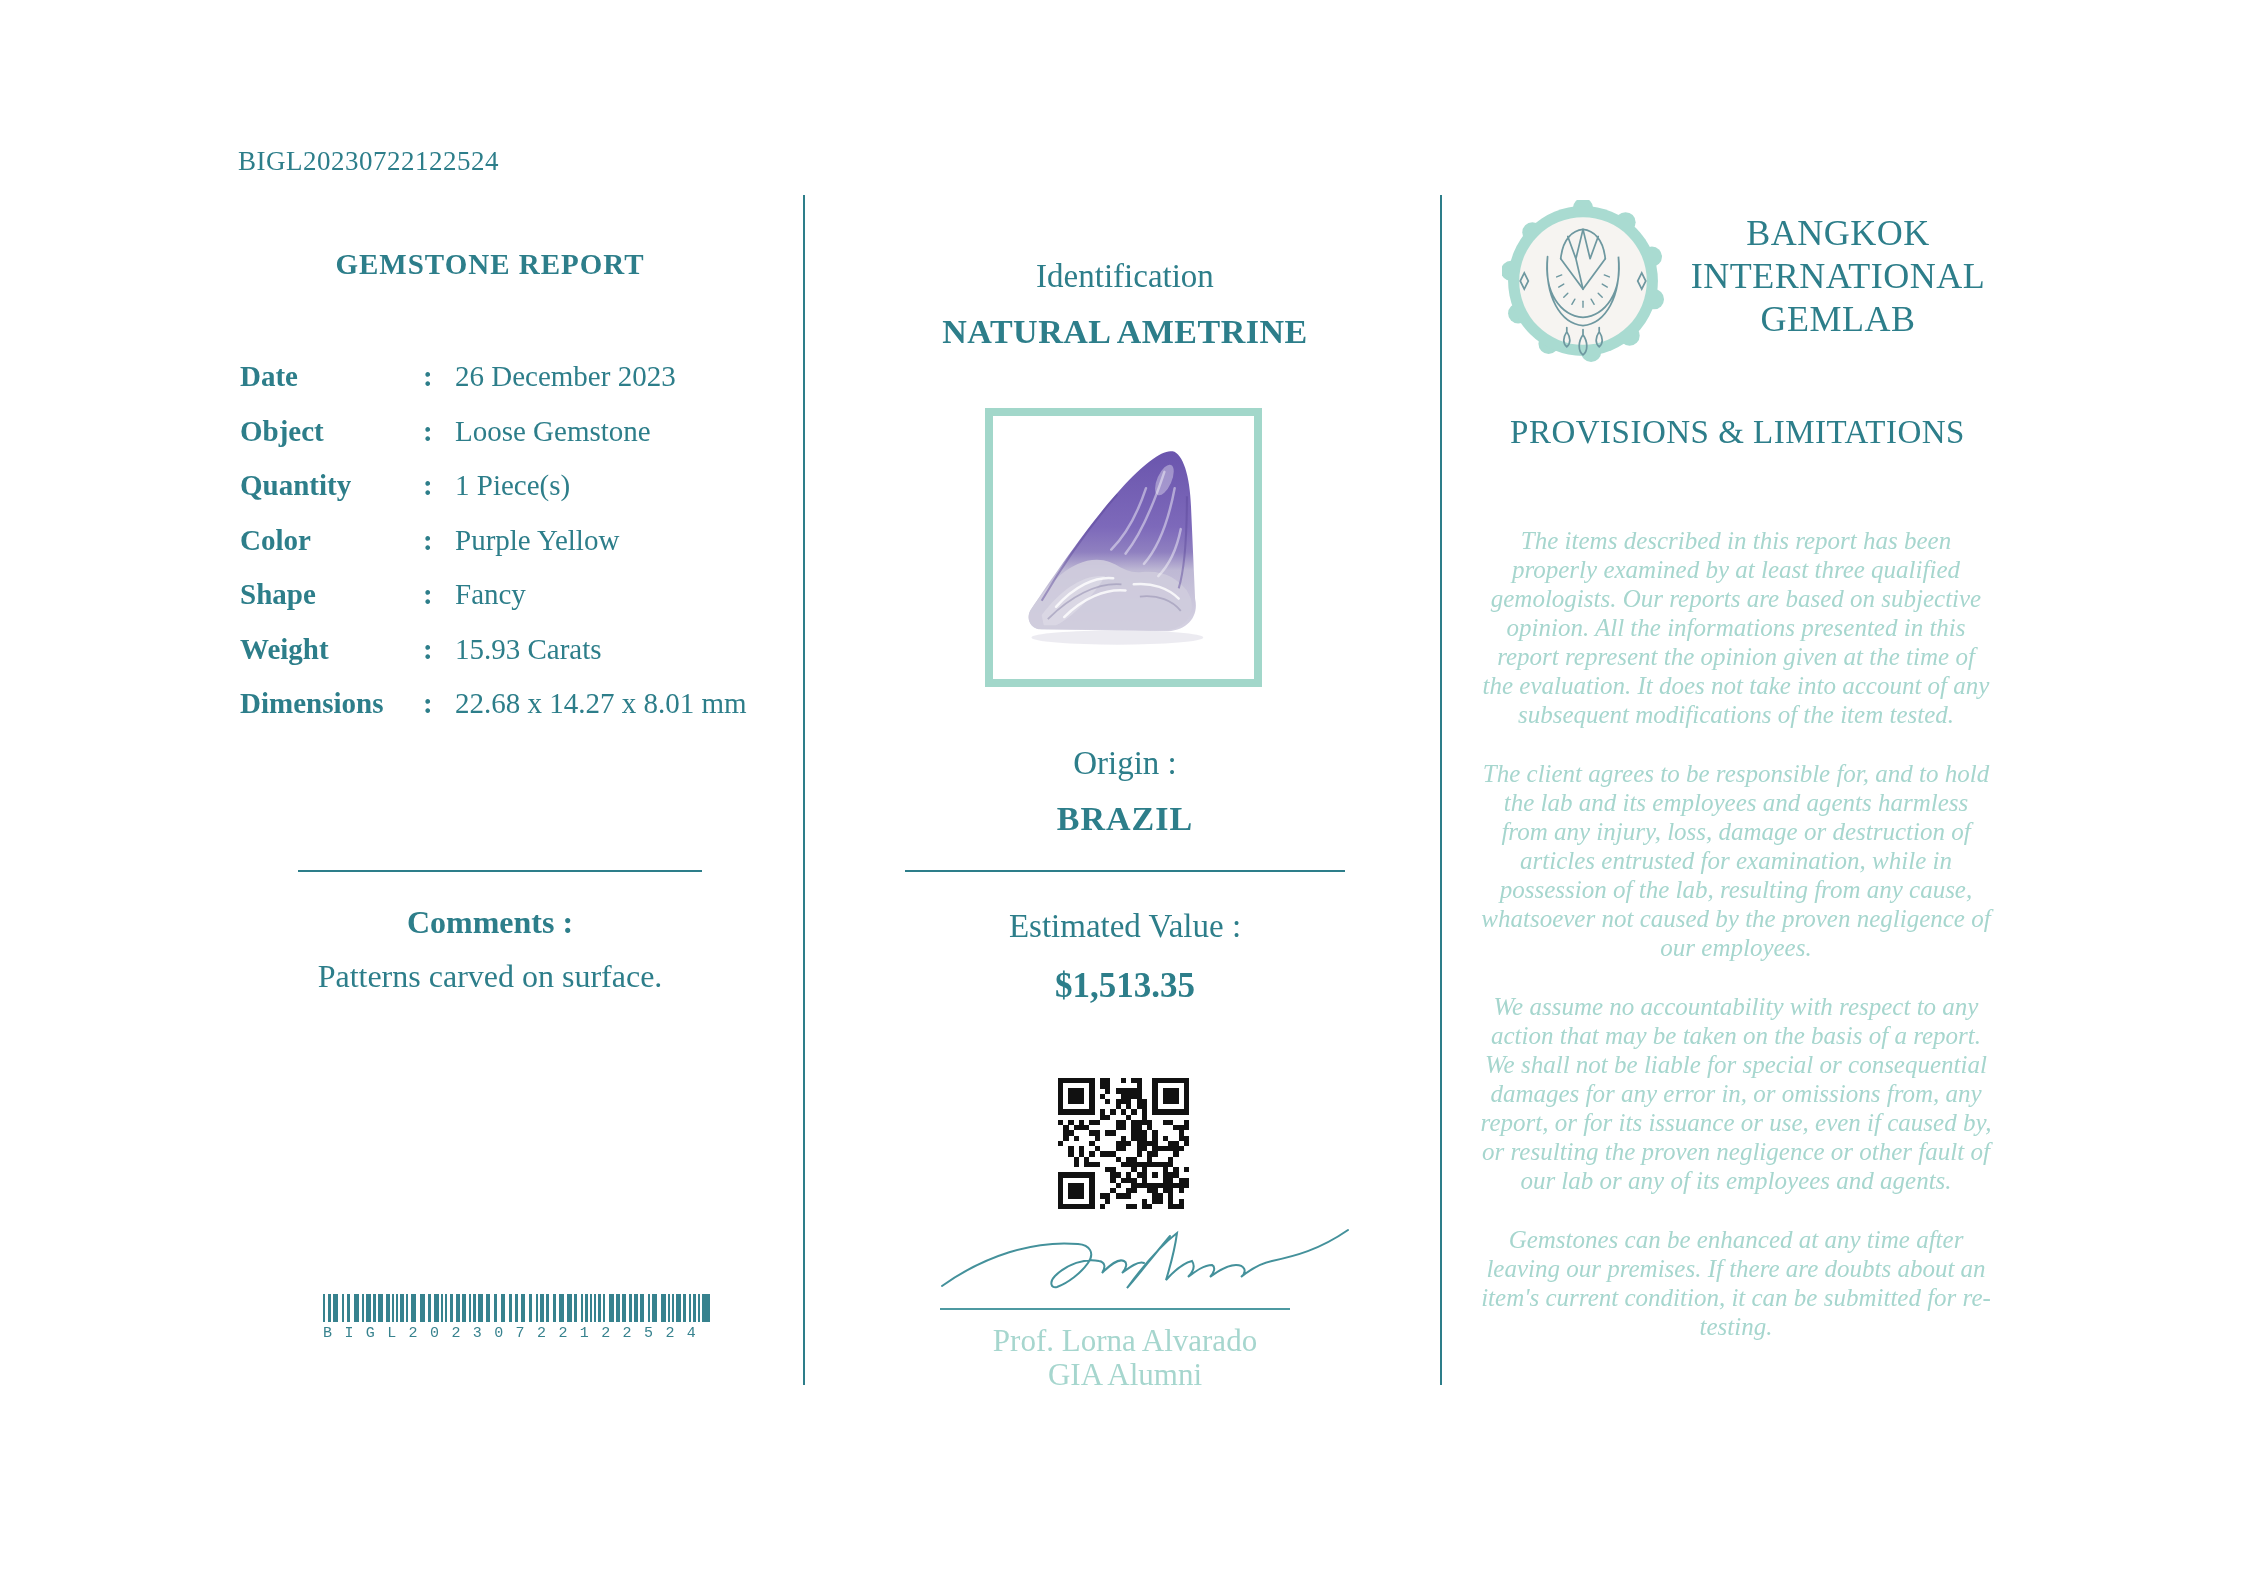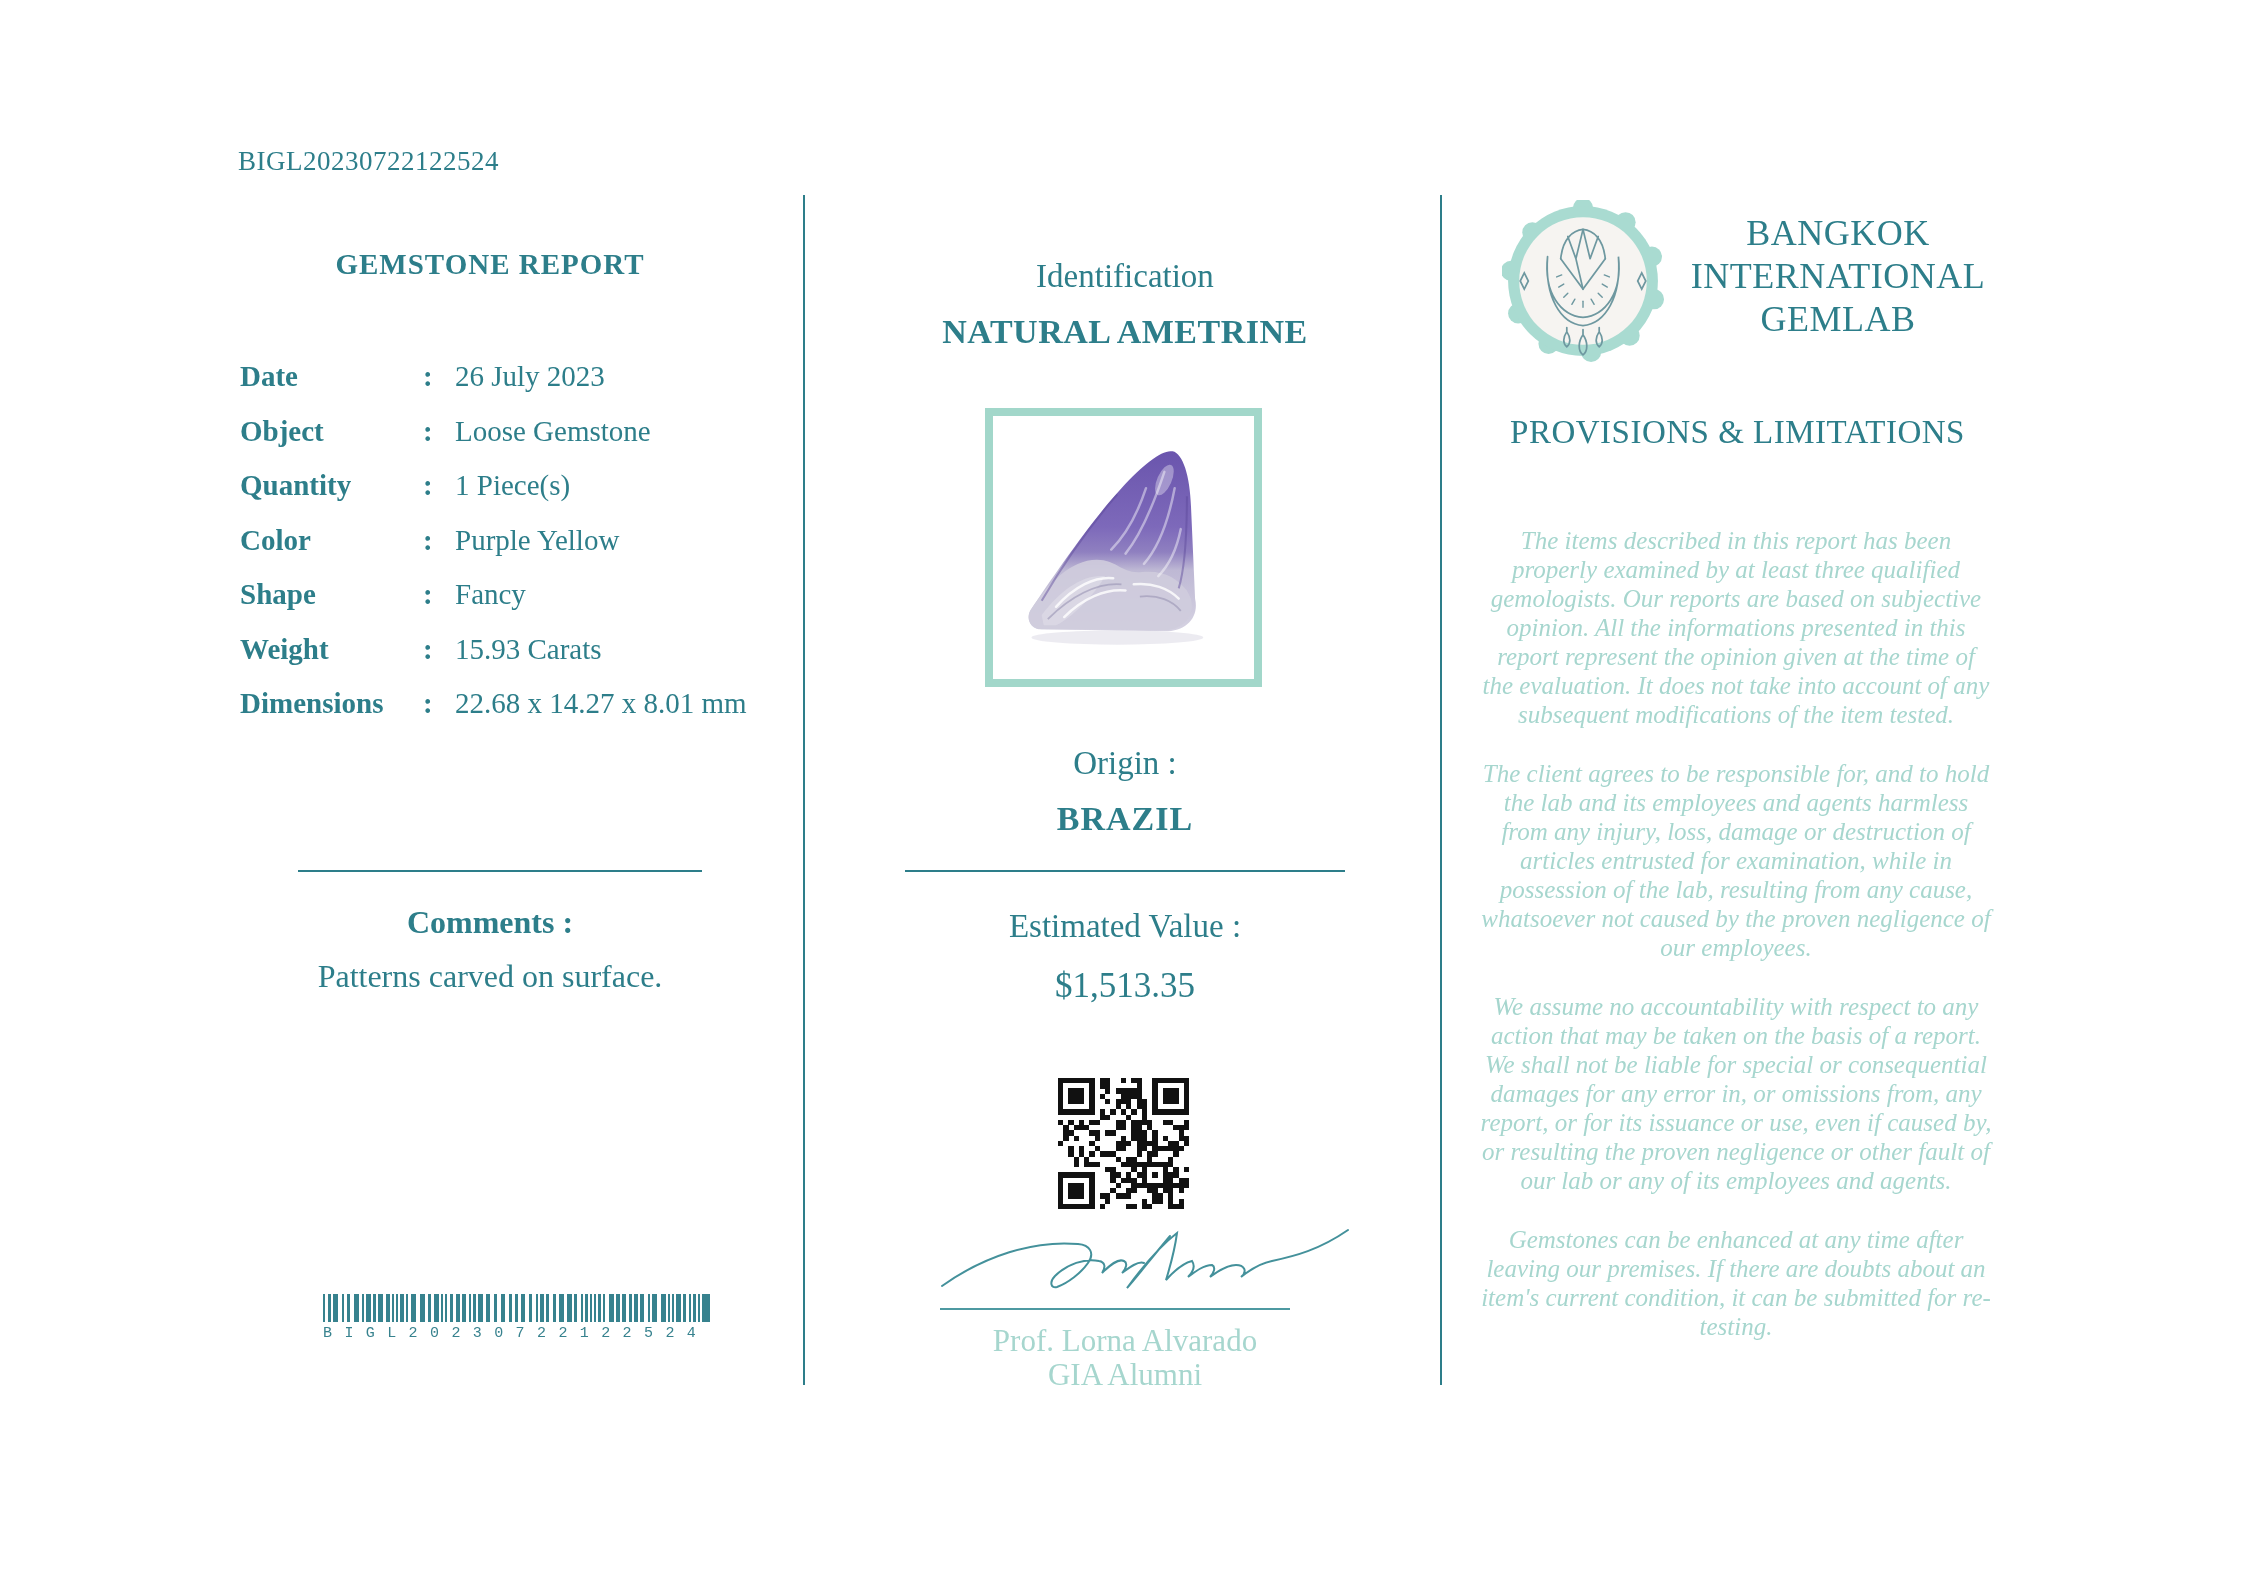--- a/index.html
+++ b/index.html
@@ -36,21 +36,21 @@
 
   
   .mid-ident-label{left:830px;width:590px;top:258px;font-size:33px;}
   .mid-ident-value{left:830px;width:590px;top:313px;font-size:34px;font-weight:bold;letter-spacing:.5px;}
   .gem-frame{left:985px;top:408px;width:261px;height:263px;border:8px solid #a2d7ca;background:#ffffff;
     display:flex;align-items:center;justify-content:center;}
   .origin-label{left:830px;width:590px;top:745px;font-size:33px;}
   .origin-value{left:830px;width:590px;top:800px;font-size:34px;font-weight:bold;letter-spacing:1px;}
   .rule-mid{left:905px;top:870px;width:440px;}
   .est-label{left:830px;width:590px;top:908px;font-size:33px;}
-  .est-value{left:830px;width:590px;top:966px;font-size:35px;font-weight:normal;}
+  .est-value{left:830px;width:590px;top:966px;font-size:35px;font-weight:bold;}
   .qr-block{left:1058px;top:1078px;width:131px;height:131px;}
   .signature-svg{left:938px;top:1220px;}
   .sig-rule{left:940px;top:1308px;width:350px;height:2px;background:#4e99a1;}
   .prof-name{left:830px;width:590px;top:1323px;font-size:31px;color:#a6d6ce;}
   .prof-title{left:830px;width:590px;top:1357px;font-size:31px;color:#a6d6ce;}
 
   
   .logo{left:1502px;top:200px;width:162px;height:162px;}
   .lab-name{left:1658px;top:212px;width:360px;font-size:36px;line-height:43px;letter-spacing:.5px;}
   .provisions-title{left:1465px;width:545px;top:414px;font-size:33px;letter-spacing:.5px;white-space:nowrap;}
@@ -67,21 +67,21 @@
 
   <div class="abs divider divider-1"></div>
   <div class="abs divider divider-2"></div>
 
   <div class="abs left-title center">GEMSTONE REPORT</div>
 
   <div class="abs fields">
     <div class="field-row">
       <span class="field-label">Date</span>
       <span class="field-colon">:</span>
-      <span class="field-value">26 July 2023</span>
+      <span class="field-value">26 December 2023</span>
     </div>
     <div class="field-row">
       <span class="field-label">Object</span>
       <span class="field-colon">:</span>
       <span class="field-value">Loose Gemstone</span>
     </div>
     <div class="field-row">
       <span class="field-label">Quantity</span>
       <span class="field-colon">:</span>
       <span class="field-value">1 Piece(s)</span>

